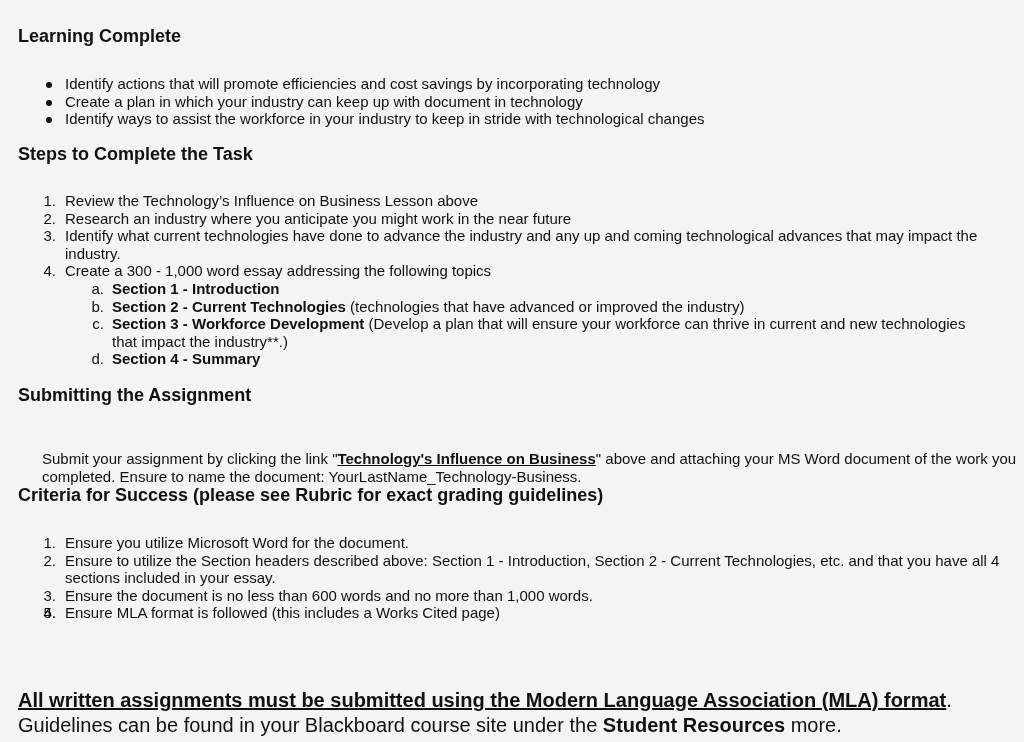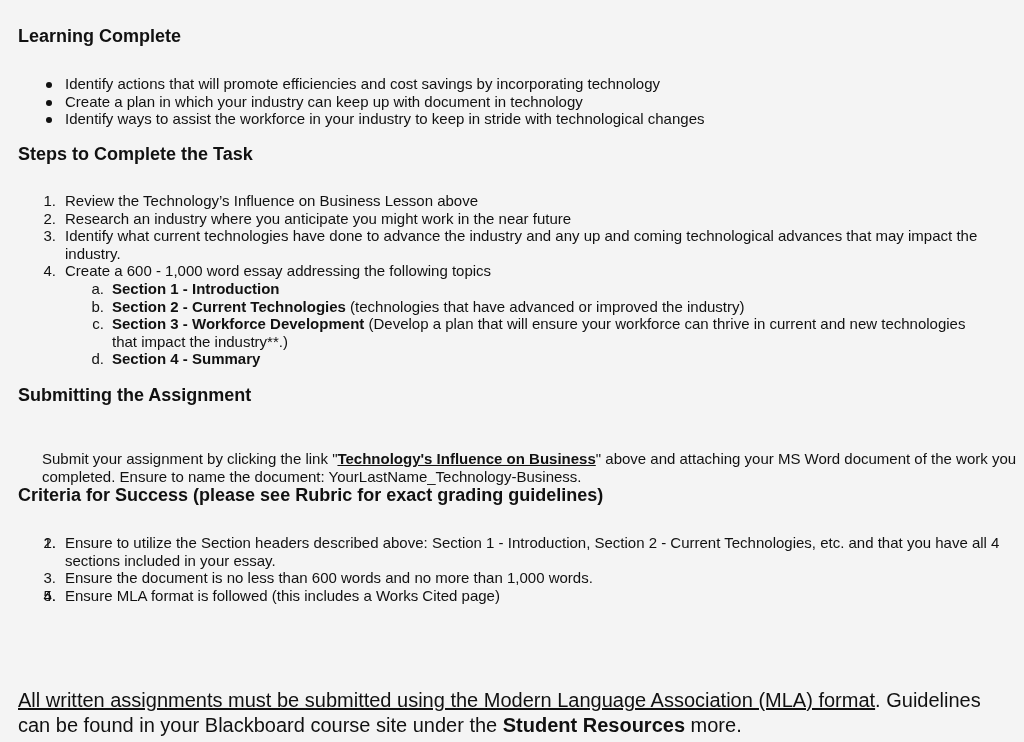--- a/index.html
+++ b/index.html
@@ -13,49 +13,49 @@
   .ul, .ol { position:absolute; left:0; margin:0; padding:0; list-style:none; font-size:15px; line-height:17.6px; }
   .li { position:relative; padding-left:65px; width:935px; }
   .marker { position:absolute; left:0; width:56px; text-align:right; }
   .bullet { position:absolute; left:46px; top:7px; width:6px; height:6px; border-radius:50%; background:#111; }
   .subli { position:relative; padding-left:112px; width:880px; }
   .submarker { position:absolute; left:60px; width:44px; text-align:right; }
   b { font-weight:bold; }
   .para { position:absolute; left:26px; width:990px; font-size:15px; line-height:17.6px; margin:16px; }
   a.link { color:#111; font-weight:bold; text-decoration:underline; }
   .final { position:absolute; left:18px; top:688px; width:990px; font-size:20px; line-height:25px; margin:0; }
-  .final u { font-weight:normal; }
+  .final u { font-weight:bold; }
 </style>
 </head>
 <body>
 
 <h2 class="h" style="top:26px;">Learning Complete</h2>
 <ul class="ul" style="top:75px;">
   <li class="li"><span class="bullet"></span><span>Identify actions that will promote efficiencies and cost savings by incorporating technology</span></li>
   <li class="li"><span class="bullet"></span><span>Create a plan in which your industry can keep up with document in technology</span></li>
   <li class="li"><span class="bullet"></span><span>Identify ways to assist the workforce in your industry to keep in stride with technological changes</span></li>
 </ul>
 
 <h2 class="h" style="top:144px;">Steps to Complete the Task</h2>
 <ol class="ol" style="top:192px;">
   <li class="li"><span class="marker">1.</span><span>Review the Technology’s Influence on Business Lesson above</span></li>
   <li class="li"><span class="marker">2.</span><span>Research an industry where you anticipate you might work in the near future</span></li>
   <li class="li"><span class="marker">3.</span><span>Identify what current technologies have done to advance the industry and any up and coming technological advances that may impact the industry.</span></li>
-  <li class="li"><span class="marker">4.</span><span>Create a 600 - 1,000 word essay addressing the following topics</span></li>
+  <li class="li"><span class="marker">4.</span><span>Create a 300 - 1,000 word essay addressing the following topics</span></li>
   <li class="subli"><span class="submarker">a.</span><b>Section 1 - Introduction</b><span></span></li>
   <li class="subli"><span class="submarker">b.</span><b>Section 2 - Current Technologies</b><span> (technologies that have advanced or improved the industry)</span></li>
   <li class="subli"><span class="submarker">c.</span><b>Section 3 - Workforce Development</b><span> (Develop a plan that will ensure your workforce can thrive in current and new technologies that impact the industry**.)</span></li>
   <li class="subli"><span class="submarker">d.</span><b>Section 4 - Summary</b><span></span></li>
 </ol>
 
 <h2 class="h" style="top:385px;">Submitting the Assignment</h2>
 <p class="para" style="top:434px;"><span>Submit your assignment by clicking the link "</span><a class="link" href="#">Technology's Influence on Business</a><span>" above and attaching your MS Word document of the work you completed.  Ensure to name the document: YourLastName_Technology-Business.</span></p>
 
 <h2 class="h" style="top:485px;">Criteria for Success (please see Rubric for exact grading guidelines)</h2>
 <ol class="ol" style="top:534px;">
-  <li class="li"><span class="marker">1.</span></li>
+  <li class="li"><span class="marker">1.</span><span>Ensure you utilize Microsoft Word for the document.</span></li>
   <li class="li"><span class="marker">2.</span><span>Ensure to utilize the Section headers described above: Section 1 - Introduction, Section 2 - Current Technologies,  etc. and that you have all 4 sections included in your essay.</span></li>
   <li class="li"><span class="marker">3.</span><span>Ensure the document is no less than 600 words and no more than 1,000 words.</span></li>
   <li class="li"><span class="marker">4.</span></li>
   <li class="li"><span class="marker">5.</span><span>Ensure MLA format is followed (this includes a Works Cited page)</span></li>
 </ol>
 
 <p class="final"><u>All written assignments must be submitted using the Modern Language Association (MLA) format</u><span>. Guidelines can be found in your Blackboard course site under the </span><b>Student Resources</b><span> more.</span></p>
 
 </body></html>

